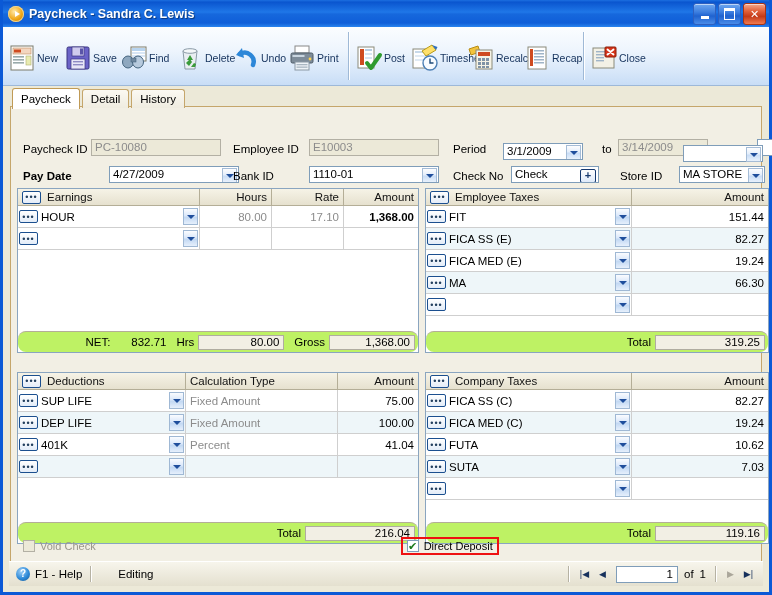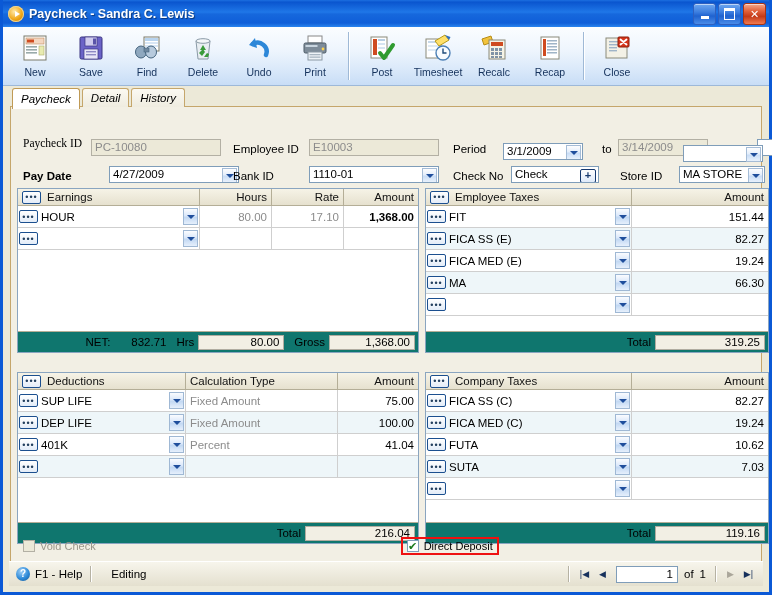--- a/index.html
+++ b/index.html
@@ -36,27 +36,27 @@
   .wb.close{background:linear-gradient(to bottom,#f6a98d 0%,#e2613a 35%,#c33a18 62%,#ef7a50 100%);border-color:#a83314;}
   .wb span{color:#fff;font-size:11px;font-weight:bold;line-height:1;}
   .wb .mn{display:block;width:8px;height:3px;background:#fff;margin-top:6px;}
   .wb .mx{display:block;width:9px;height:8px;border:1.5px solid #fff;border-top-width:3px;}
   
   .toolbar{
     height:59px;box-sizing:border-box;display:flex;align-items:flex-start;padding:3px 0 0 4px;
     background:linear-gradient(to bottom,#fbfdff 0%,#eef5fd 40%,#dceafa 70%,#c8ddf6 100%);
     border-bottom:1px solid #9db8d8;
   }
-  .tb-btn{width:56px;height:54px;display:flex;flex-direction:column;align-items:center;justify-content:flex-start;cursor:default;}
+  .tb-btn{width:56px;height:54px;display:flex;flex-direction:row;align-items:center;justify-content:flex-start;cursor:default;}
   .tb-ico{height:34px;display:flex;align-items:center;justify-content:center;margin-top:1px;}
   .tb-lbl{font-size:10.5px;color:#15325c;margin-top:1px;}
   .tb-sep{width:1px;height:48px;background:#9fb9d6;margin:2px 5px 0 5px;box-shadow:1px 0 0 #ffffff;}
   
   .client{position:absolute;left:3px;right:3px;top:86px;bottom:3px;background:#ece9d8;}
-  .tabstrip{position:absolute;left:6px;top:2px;display:flex;align-items:flex-start;height:20px;z-index:3;font-style:italic;}
+  .tabstrip{position:absolute;left:6px;top:2px;display:flex;align-items:center;height:20px;z-index:3;}
   .tab{
     height:18px;padding:0 8px;display:flex;align-items:center;font-size:11.5px;
     border:1px solid #c5a66b;border-bottom:none;border-radius:3px 3px 0 0;
     background:linear-gradient(to bottom,#fbf9f2,#efece0);margin-right:2px;color:#000;
   }
   .tab.active{background:#ffffff;height:20px;font-weight:normal;border-color:#c09a55;position:relative;z-index:4;}
   .panel{
     position:absolute;left:4px;right:4px;top:20px;bottom:27px;
     border:1px solid #c5a66b;background:#f2efe4;box-sizing:border-box;
   }
@@ -103,22 +103,22 @@
   .g-cell.gray{color:#8c8c8c;}
   .g-cell.bold{font-weight:bold;}
   .cell-combo{padding-left:1px;padding-right:18px;}
   .cell-arrow{
     position:absolute;right:1px;top:2px;width:15px;height:17px;
     background:linear-gradient(to bottom,#fafcff 0%,#dbe8fa 45%,#c2d8f3 55%,#e6f0fc 100%);
     border:1px solid #9fb8d4;box-sizing:border-box;display:flex;align-items:center;justify-content:center;
   }
   .footer{
     position:absolute;left:0;right:0;bottom:0;height:21px;box-sizing:border-box;
-    background:#0f766e;border-top:1px solid #b4ae97;display:flex;align-items:center;justify-content:flex-end;
-    font-size:11.5px;padding-right:3px;
+    background:#bef264;border-top:1px solid #b4ae97;display:flex;align-items:center;justify-content:flex-end;
+    font-size:11.5px;padding-right:3px;border-radius:8px;
   }
   .ftot-lbl{margin-right:4px;}
   .ftot-box{border:1px solid #b0aca0;background:#f2efe4;height:15px;box-sizing:border-box;
             display:flex;align-items:center;justify-content:flex-end;padding:0 4px;min-width:90px;}
   .fseg{display:flex;align-items:center;margin-left:10px;}
   
   .cbox{width:12px;height:12px;border:1px solid #7f9db9;background:#fff;box-sizing:border-box;
         display:flex;align-items:center;justify-content:center;flex:0 0 auto;}
   .cbox.dis{background:#ece9d8;border-color:#b3b0a4;}
   .chk{color:#1b7a1b;font-size:11px;line-height:9px;font-weight:bold;}
@@ -347,21 +347,21 @@
       <div class="tab">
           <span>Detail</span>
         </div>
       <div class="tab">
           <span>History</span>
         </div>
     </div>
 
     <div class="panel">
 
-      <div class="lbl" style="left:12px;top:28px;font-family:Liberation Serif, serif;">Paycheck ID</div>
+      <div class="lbl" style="left:12px;top:34px;">Paycheck ID</div>
       <div class="fld ro" style="left:80px;top:32px;width:130px;">PC-10080</div>
 
       <div class="lbl" style="left:222px;top:34px;">Employee ID</div>
       <div class="fld ro" style="left:298px;top:32px;width:130px;">E10003</div>
 
       <div class="lbl" style="left:442px;top:34px;">Period</div>
       <div class="fld combo" style="left:492px;top:36px;width:80px;">
         <span>3/1/2009</span>
         <span class="cbtn">
             <i class="arr"></i>
@@ -663,21 +663,21 @@
 
     <div class="fld combo" style="left: 746px; top: 32px; width: 0px;"></div>
       </div>
 
     <div class="statusbar">
       <div class="sb-help">
         <span class="qmark">?</span>
         <span>F1 - Help</span>
       </div>
       <div class="sb-div"></div>
-      <div style="padding-left:20px;">Editing</div>
+      <div style="padding-left:27px;">Editing</div>
       <div class="sb-nav">
         <div class="sb-div" style="margin-right:6px;"></div>
         <div class="nvb">|◀</div>
         <div class="nvb">◀</div>
         <div class="pagebox">1</div>
         <div class="of">of</div>
         <div>1</div>
         <div class="sb-div" style="margin:0 5px 0 8px;"></div>
         <div class="nvb dis">▶</div>
         <div class="nvb">▶|</div>

